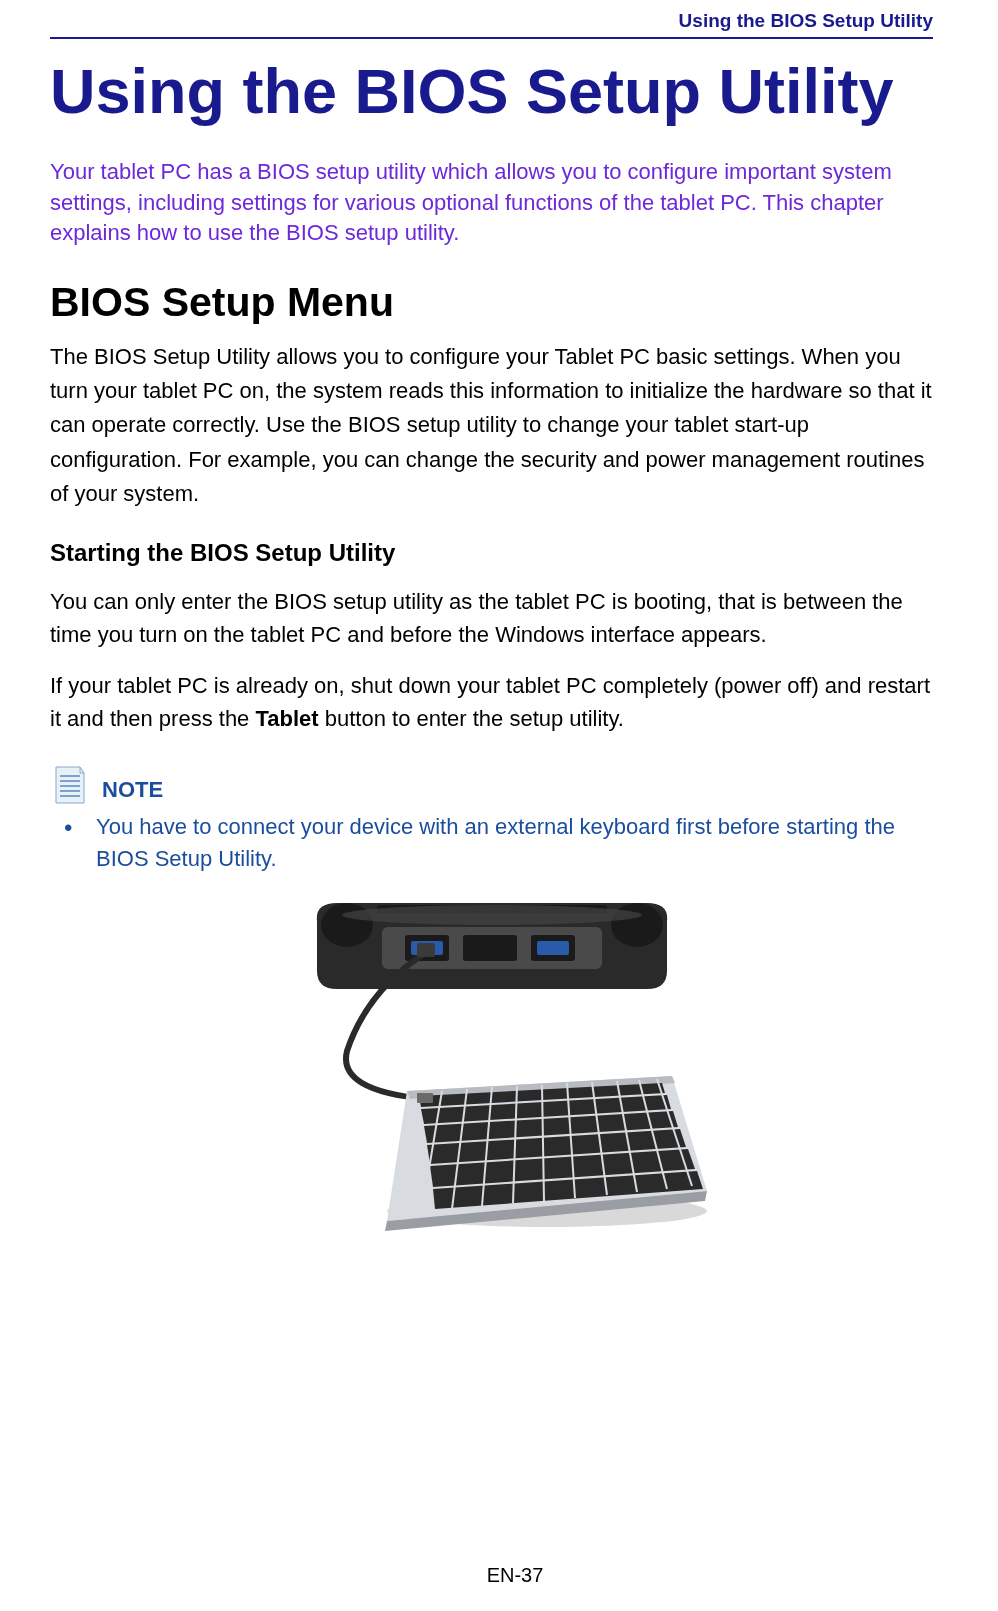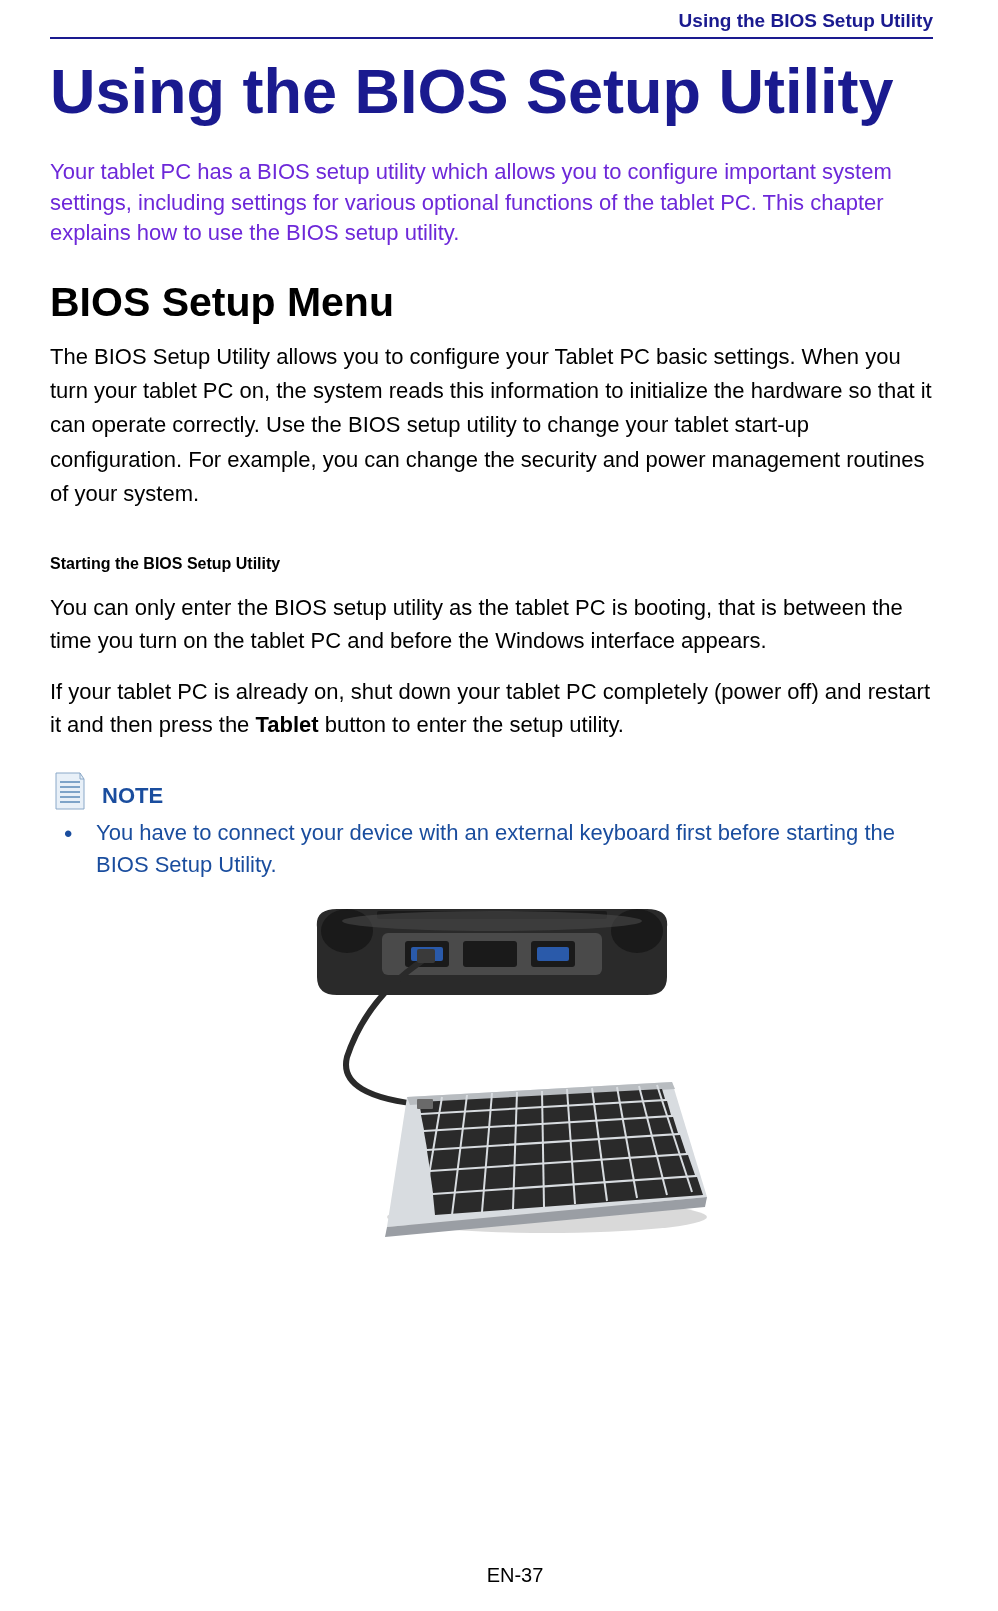--- a/index.html
+++ b/index.html
@@ -41,24 +41,24 @@
     .section-heading {
       font-size: 41px;
       font-weight: bold;
       color: #000000;
       margin-bottom: 14px;
     }
     .section-paragraph {
       font-size: 22px;
       line-height: 1.55;
       color: #000000;
-      margin-bottom: 44px;
+      margin-bottom: 28px;
     }
     .subsection-heading {
-      font-size: 16px;
+      font-size: 24px;
       font-weight: bold;
       color: #000000;
       margin-bottom: 18px;
     }
     .paragraph {
       font-size: 22px;
       line-height: 1.5;
       color: #000000;
       margin-bottom: 18px;
     }

